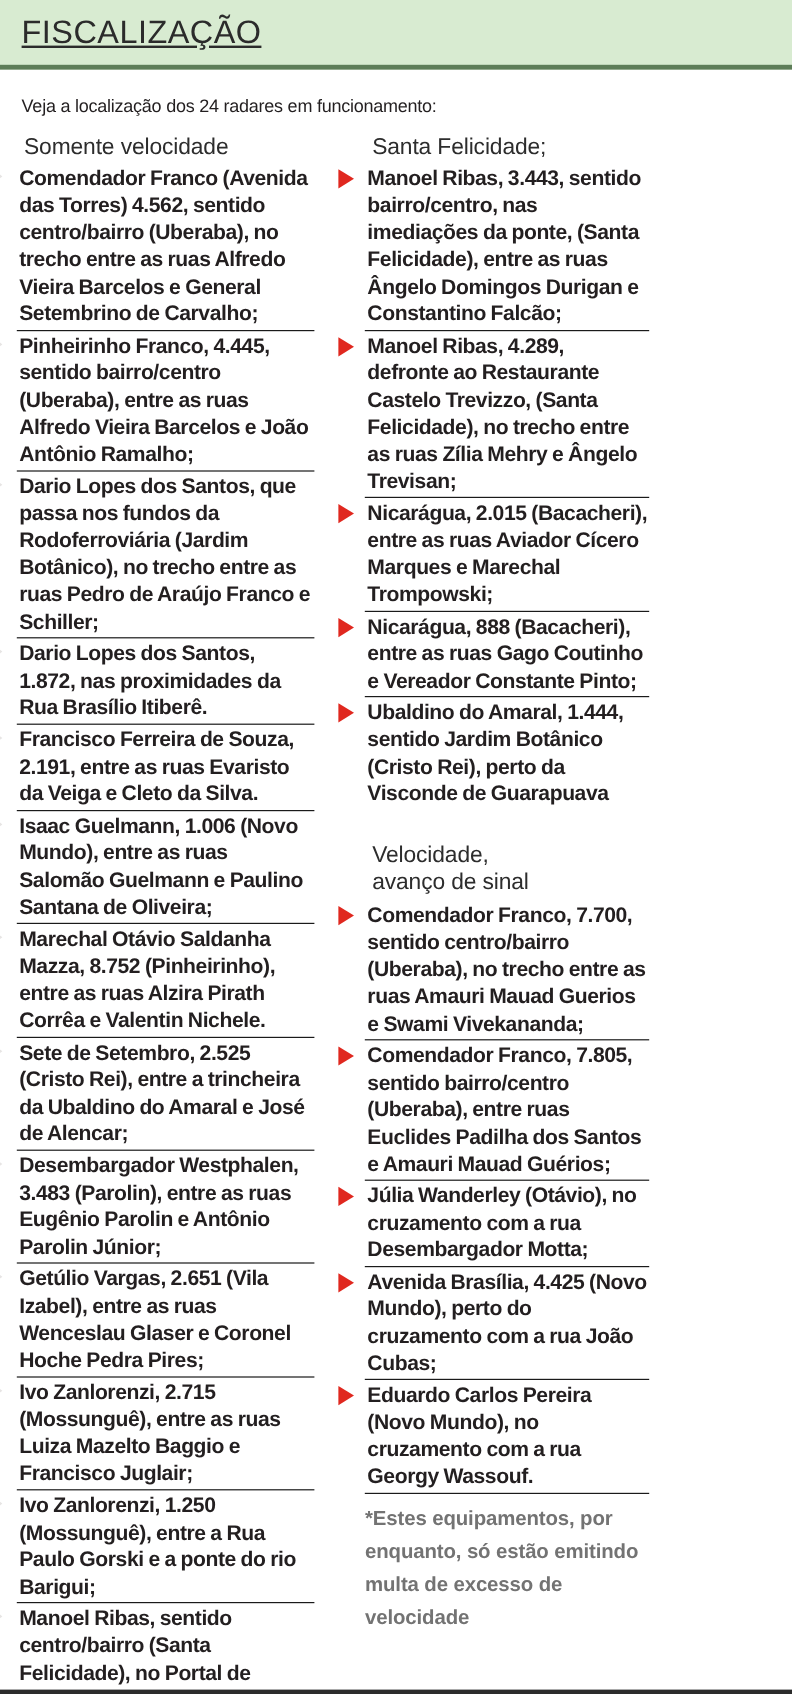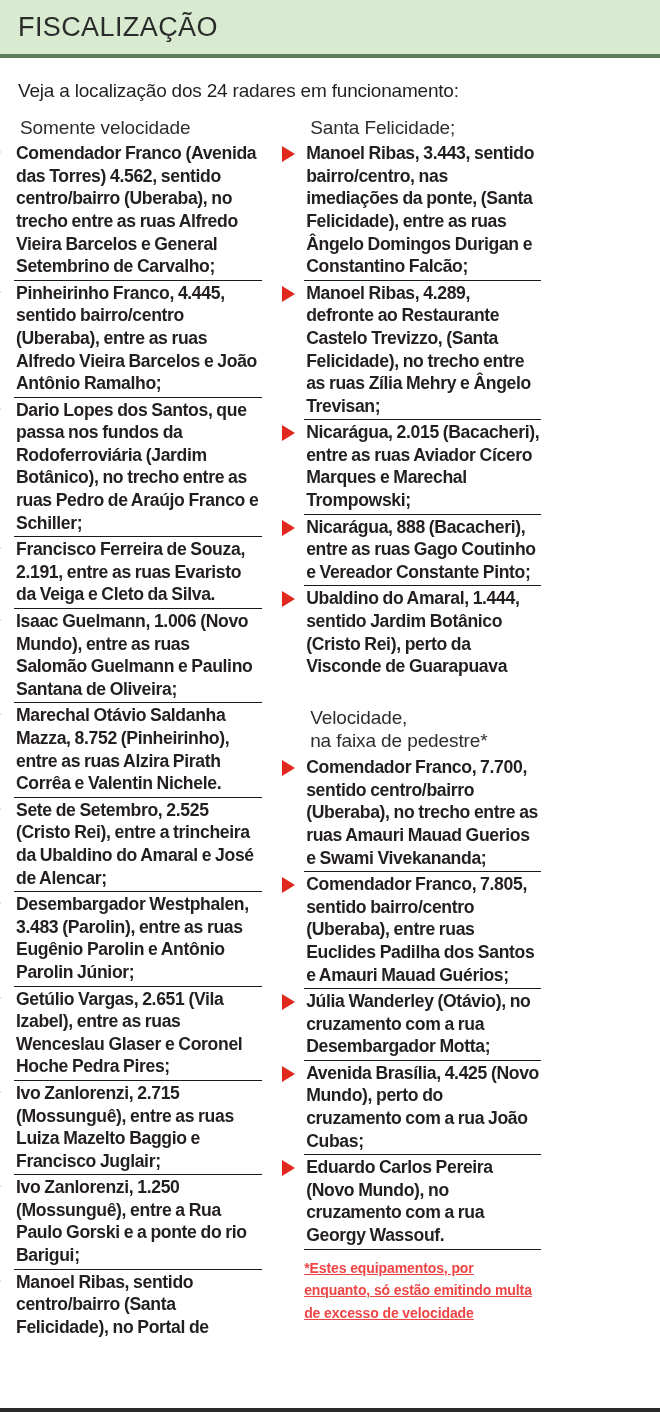--- a/index.html
+++ b/index.html
@@ -34,26 +34,27 @@
     display: flex;
     align-items: center;
     padding: 0 0 0 18px;
   }
   .header-title {
     font-size: 27px;
     letter-spacing: 0.4px;
     color: #2b2b2b;
     font-weight: 400;
     line-height: 1;
+    text-decoration: underline;
   }
 
   
   .intro {
     padding: 22px 0 14px 18px;
-    font-size: 19px;
+    font-size: 15px;
     color: #231f20;
     letter-spacing: -0.2px;
   }
 
   
   .columns {
     display: flex;
     align-items: flex-start;
     width: 543px;
     box-sizing: border-box;
@@ -130,26 +131,25 @@
     border-left-width: 8px;
     border-top-width: 6px;
     border-bottom-width: 6px;
   }
 
   
   .footnote {
     border-top: 1.3px solid #1a1a1a;
     margin-top: 0;
     padding-top: 7px;
-    font-size: 14px;
+    font-size: 17px;
     line-height: 1.62;
     letter-spacing: -0.1px;
-    color: #ef4444;
+    color: #737373;
     font-weight: 600;
-    text-decoration: underline;
   }
 
   .bottom-rule {
     position: absolute;
     left: 0;
     bottom: 0;
     width: 660px;
     height: 4px;
     background: #2b2b2b;
   }
@@ -179,20 +179,24 @@
         <li class="item">
           <span class="marker"></span>
           <span class="item-text">Pinheirinho Franco, 4.445, sentido bairro/centro (Uberaba), entre as ruas Alfredo Vieira Barcelos e João Antônio Ramalho;</span>
         </li>
         <li class="item">
           <span class="marker"></span>
           <span class="item-text">Dario Lopes dos Santos, que passa nos fundos da Rodoferroviária (Jardim Botânico), no trecho entre as ruas Pedro de Araújo Franco e Schiller;</span>
         </li>
         <li class="item">
           <span class="marker"></span>
+          <span class="item-text">Dario Lopes dos Santos, 1.872, nas proximidades da Rua Brasílio Itiberê.</span>
+        </li>
+        <li class="item">
+          <span class="marker"></span>
           <span class="item-text">Francisco Ferreira de Souza, 2.191, entre as ruas Evaristo da Veiga e Cleto da Silva.</span>
         </li>
         <li class="item">
           <span class="marker"></span>
           <span class="item-text">Isaac Guelmann, 1.006 (Novo Mundo), entre as ruas Salomão Guelmann e Paulino Santana de Oliveira;</span>
         </li>
         <li class="item">
           <span class="marker"></span>
           <span class="item-text">Marechal Otávio Saldanha Mazza, 8.752 (Pinheirinho), entre as ruas Alzira Pirath Corrêa e Valentin Nichele.</span>
         </li>
@@ -245,21 +249,21 @@
           <span class="item-text">Nicarágua, 888 (Bacacheri), entre as ruas Gago Coutinho e Vereador Constante Pinto;</span>
         </li>
         <li class="item">
           <span class="marker"></span>
           <span class="item-text">Ubaldino do Amaral, 1.444, sentido Jardim Botânico (Cristo Rei), perto da Visconde de Guarapuava</span>
         </li>
       </ul>
 
       <div class="section-head spaced">
         <div>Velocidade,</div>
-        <div>na faixa de pedestre*</div>
+        <div>avanço de sinal</div>
       </div>
 
       <ul class="item-list">
         <li class="item" style="border-top:none;">
           <span class="marker"></span>
           <span class="item-text">Comendador Franco, 7.700, sentido centro/bairro (Uberaba), no trecho entre as ruas Amauri Mauad Guerios e Swami Vivekananda;</span>
         </li>
         <li class="item">
           <span class="marker"></span>
           <span class="item-text">Comendador Franco, 7.805, sentido bairro/centro (Uberaba), entre ruas Euclides Padilha dos Santos e Amauri Mauad Guérios;</span>

